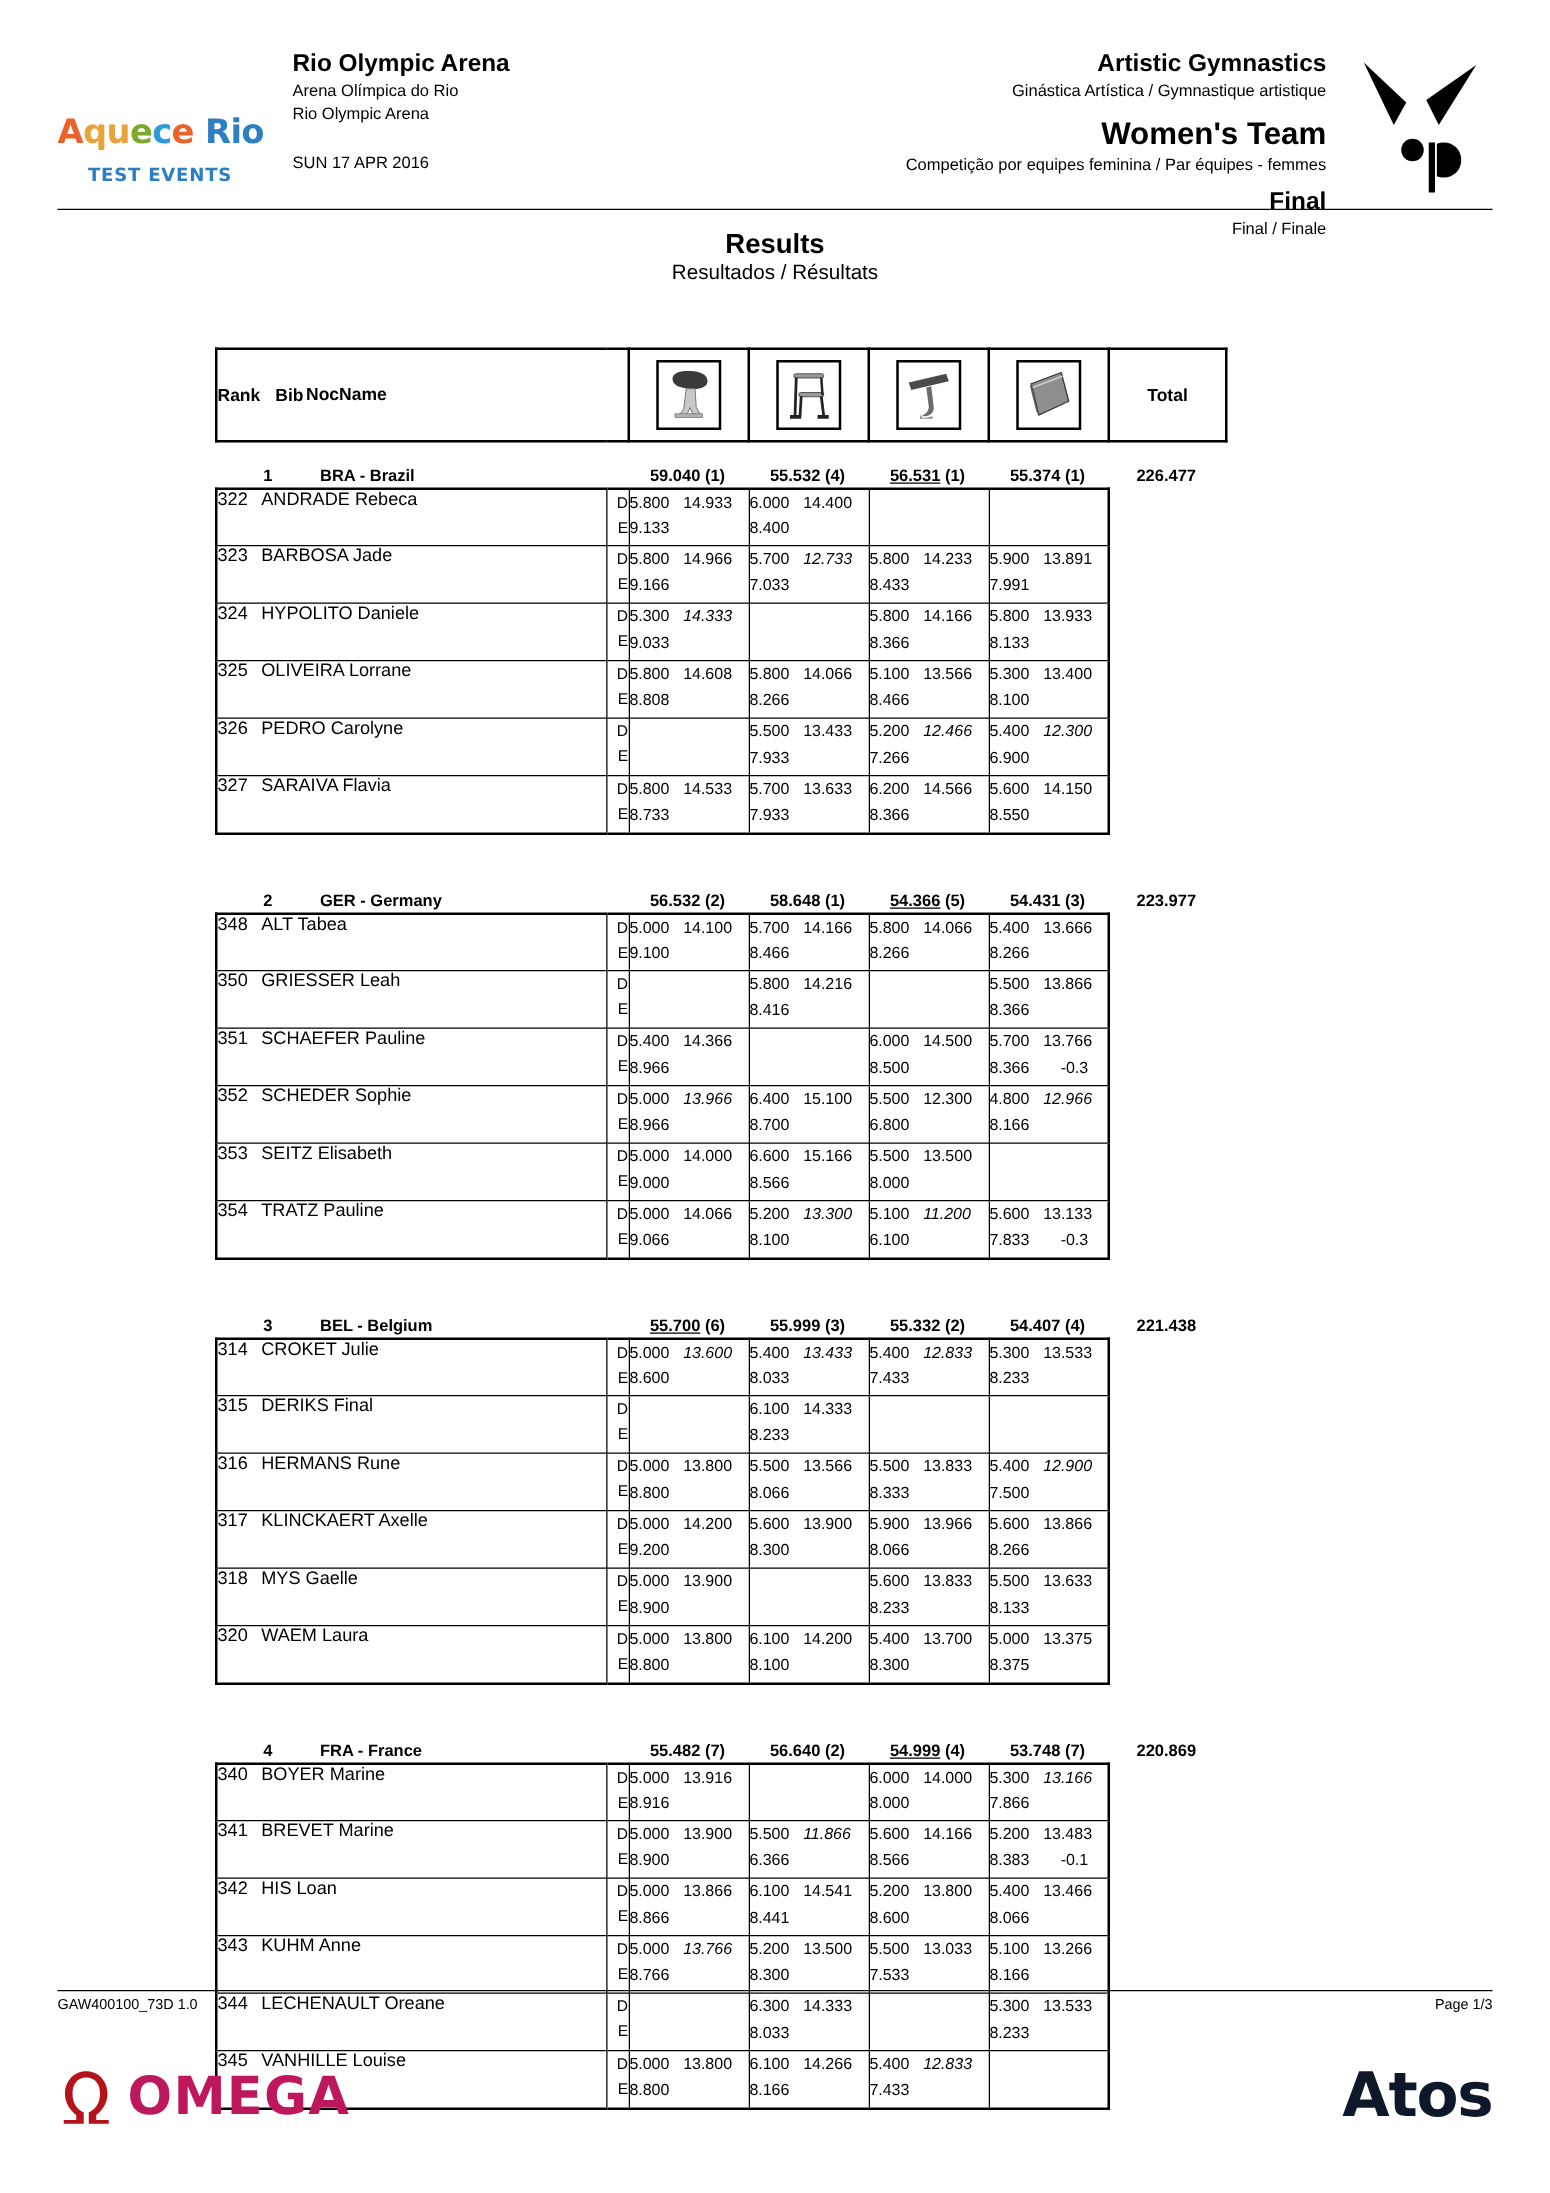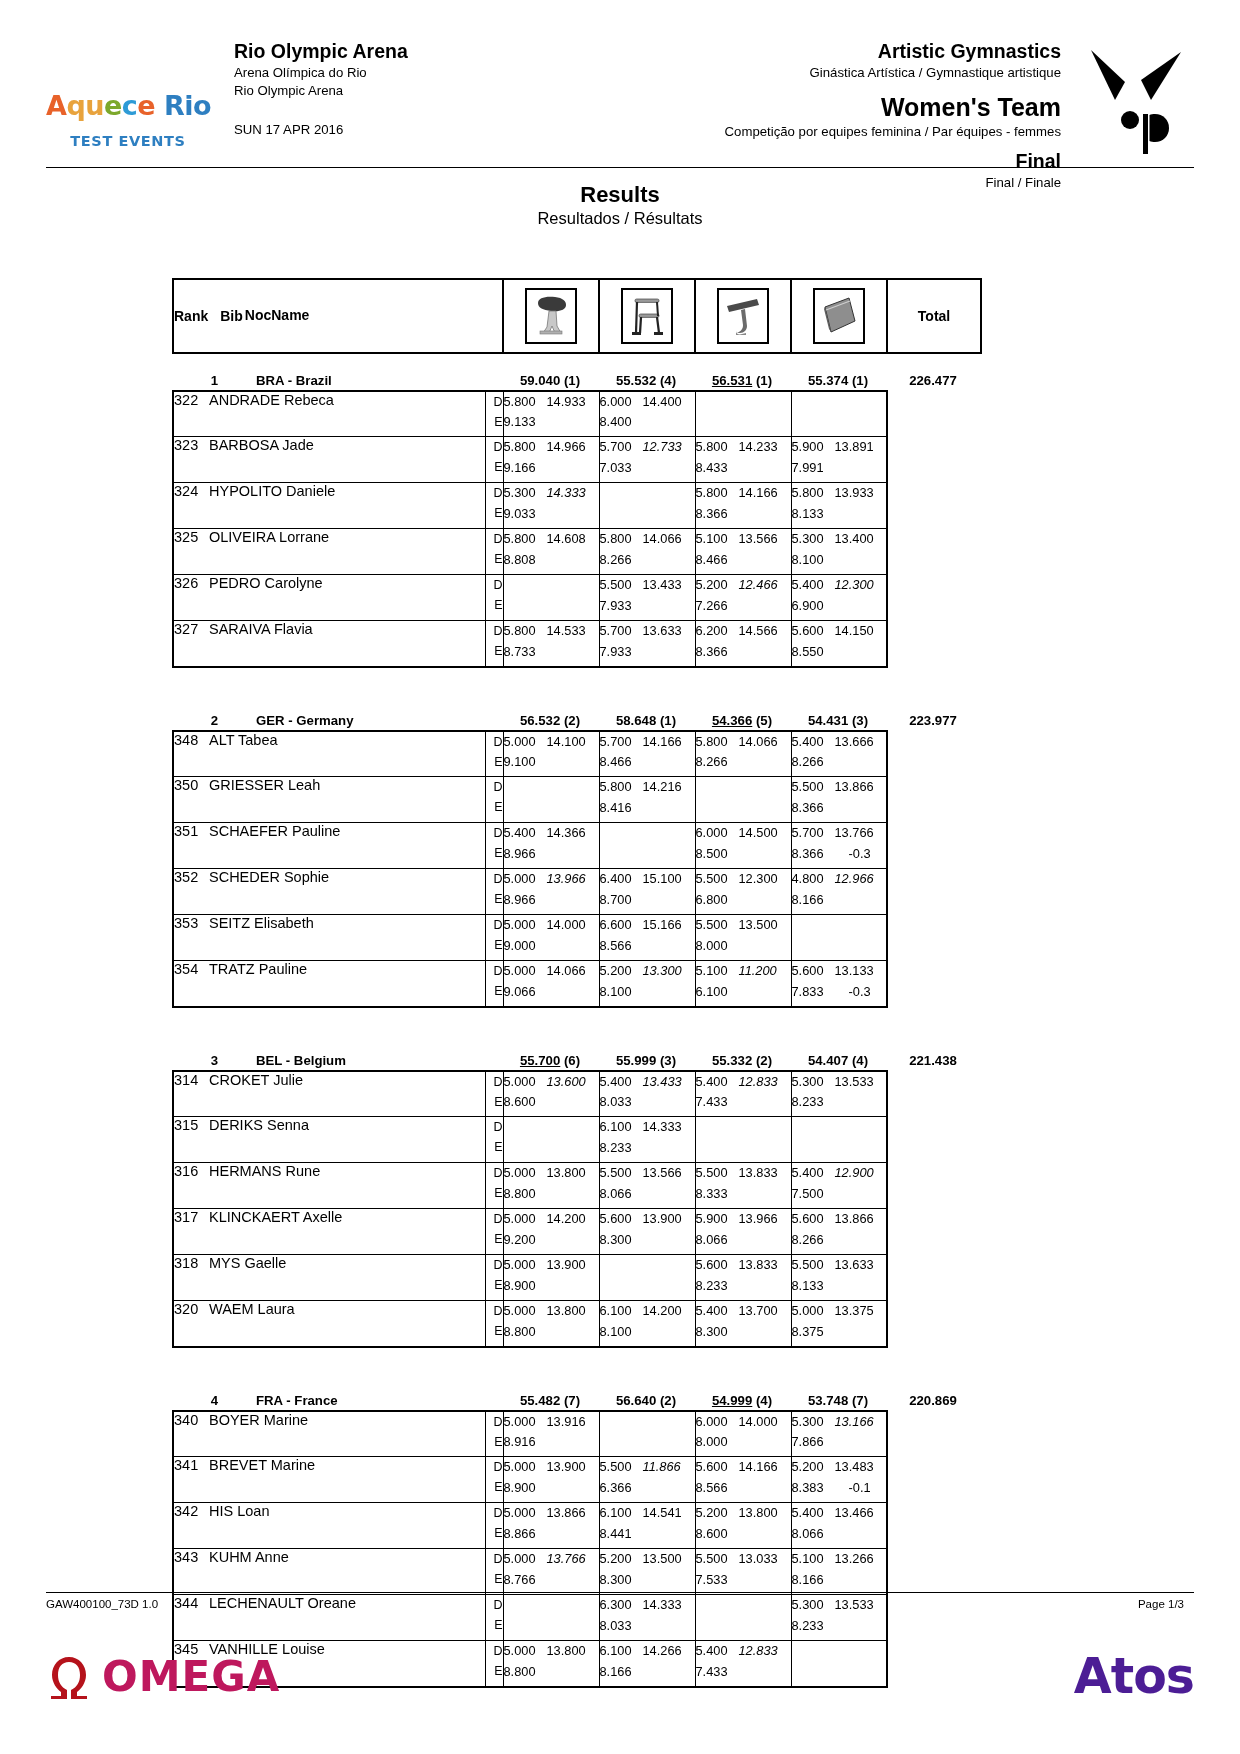--- a/index.html
+++ b/index.html
@@ -296,21 +296,21 @@
   .footer-rule {
     position: absolute;
     left: 46px;
     right: 46px;
     top: 1592px;
     border-top: 1.4px solid #000;
   }
   .footer-line {
     position: absolute;
     left: 46px;
-    right: 56px;
+    right: 46px;
     top: 1598px;
     display: flex;
     justify-content: space-between;
     font-size: 11.5px;
   }
   .footer-center { flex: 1; text-align: center; }
 
   .footer-logos {
     position: absolute;
     left: 46px;
@@ -330,21 +330,21 @@
     font-size: 42px;
     font-weight: bold;
     letter-spacing: 1px;
     margin-left: 10px;
     color: #be185d;
   }
   .atos {
     font-family: "DejaVu Sans", sans-serif;
     font-size: 49px;
     font-weight: bold;
-    color: #4c1d95;
+    color: #0f172a;
     letter-spacing: -1px;
   }
 </style>
 </head>
 <body>
 
 <div class="page">
 
   <div class="header">
 
@@ -1171,21 +1171,21 @@
                 <div class="sc-line">
                   <span class="sc-e">8.233</span>
                 </div>
               </td>
               <td class="nb"></td>
             </tr>
             <tr class="ath-row">
               <td class="ath-name-cell first-col">
                 <div class="ath-name-inner">
                   <span class="ath-bib">315</span>
-                  <span class="ath-nm">DERIKS Senna</span>
+                  <span class="ath-nm">DERIKS Final</span>
                 </div>
               </td>
               <td class="de-cell">
                 <span>D</span>
                 <span>E</span>
               </td>
               <td class="score-cell">
                 <div class="sc-empty"></div>
                 <div class="sc-empty"></div>
               </td>

